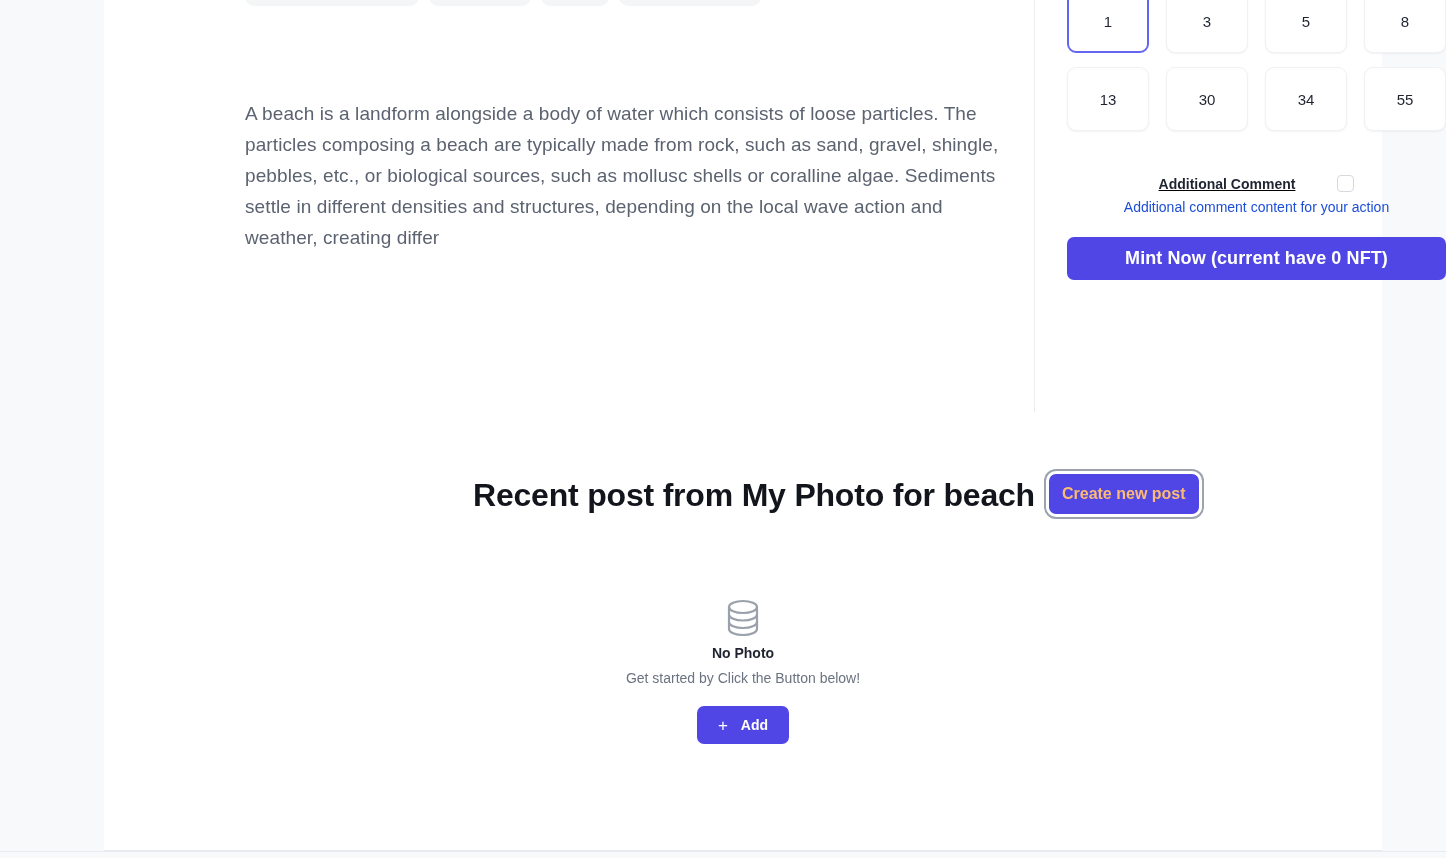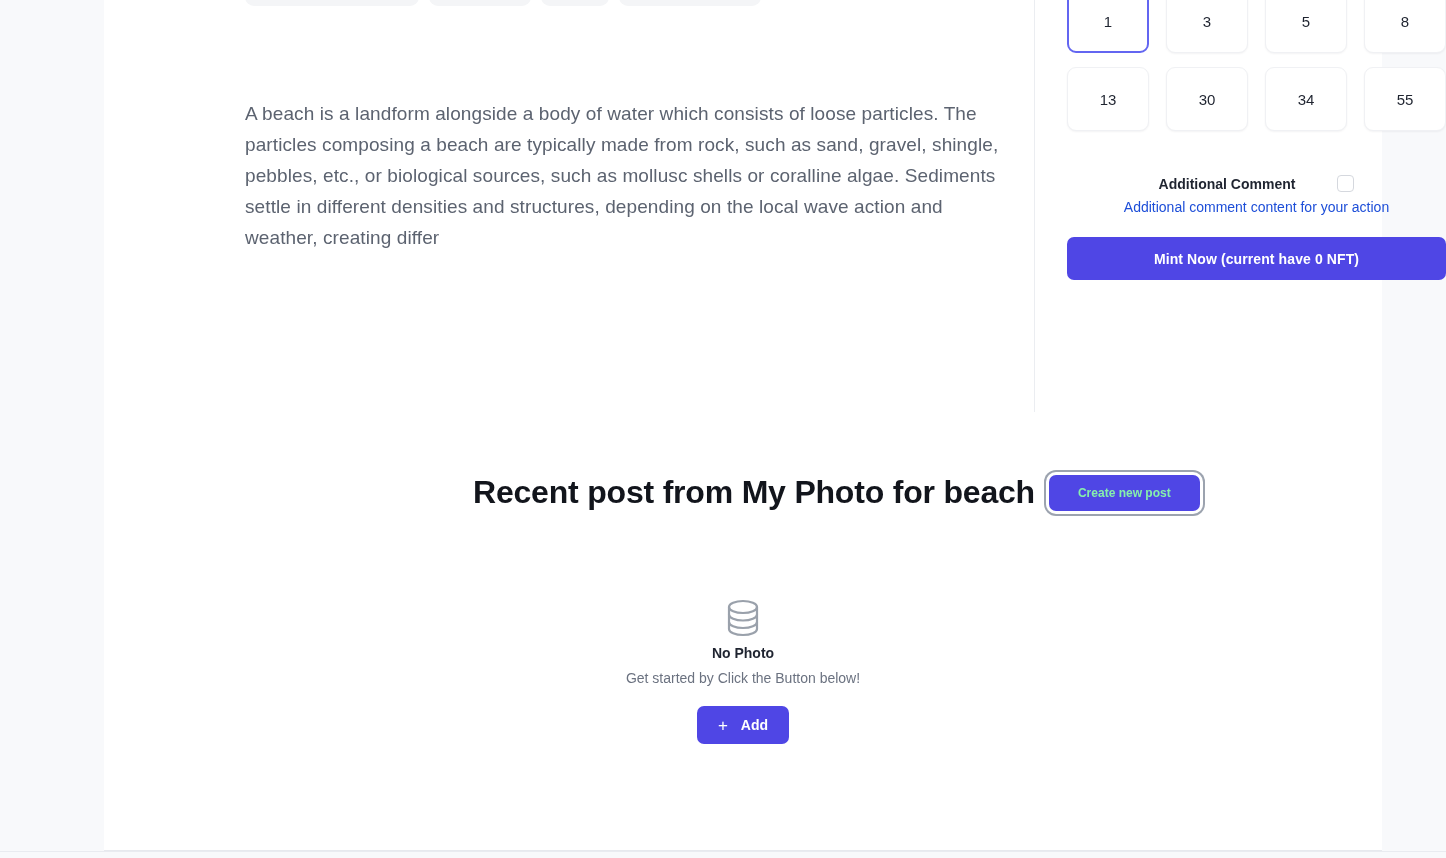--- a/index.html
+++ b/index.html
@@ -131,20 +131,21 @@
 
   .comment-block {
     margin-top: 44px;
     text-align: center;
   }
   .comment-head {
     display: flex;
     align-items: center;
     justify-content: center;
     gap: 8px;
+    text-decoration: underline;
   }
   .comment-label {
     font-size: 14px;
     font-weight: bold;
     color: #1f2430;
     margin-right: 34px;
   }
   .comment-checkbox {
     width: 17px;
     height: 17px;
@@ -161,21 +162,21 @@
     color: #1d4ed8;
     text-align: center;
   }
 
   .mint-btn {
     margin-top: 22px;
     width: 379px;
     height: 43px;
     background: #4f46e5;
     color: #ffffff;
-    font-size: 14px;
+    font-size: 18px;
     font-weight: bold;
     border: none;
     border-radius: 7px;
     cursor: pointer;
     font-family: "Liberation Sans", sans-serif;
     letter-spacing: 0.1px;
   }
 
   
   .recent-row {
@@ -188,26 +189,26 @@
   }
   .recent-title {
     font-size: 32px;
     font-weight: bold;
     color: #12151c;
     letter-spacing: -0.2px;
     white-space: nowrap;
   }
   .create-post-btn {
     background: #4f46e5;
-    color: #86efac;
-    font-size: 12px;
+    color: #fdba74;
+    font-size: 16px;
     font-weight: bold;
     border: none;
     border-radius: 7px;
-    padding: 11px 29px;
+    padding: 11px 13px;
     cursor: pointer;
     font-family: "Liberation Sans", sans-serif;
     box-shadow: 0 0 0 3px #ffffff, 0 0 0 5px #9ca3af;
     outline: none;
   }
 
   
   .empty-state {
     position: absolute;
     left: 0;

